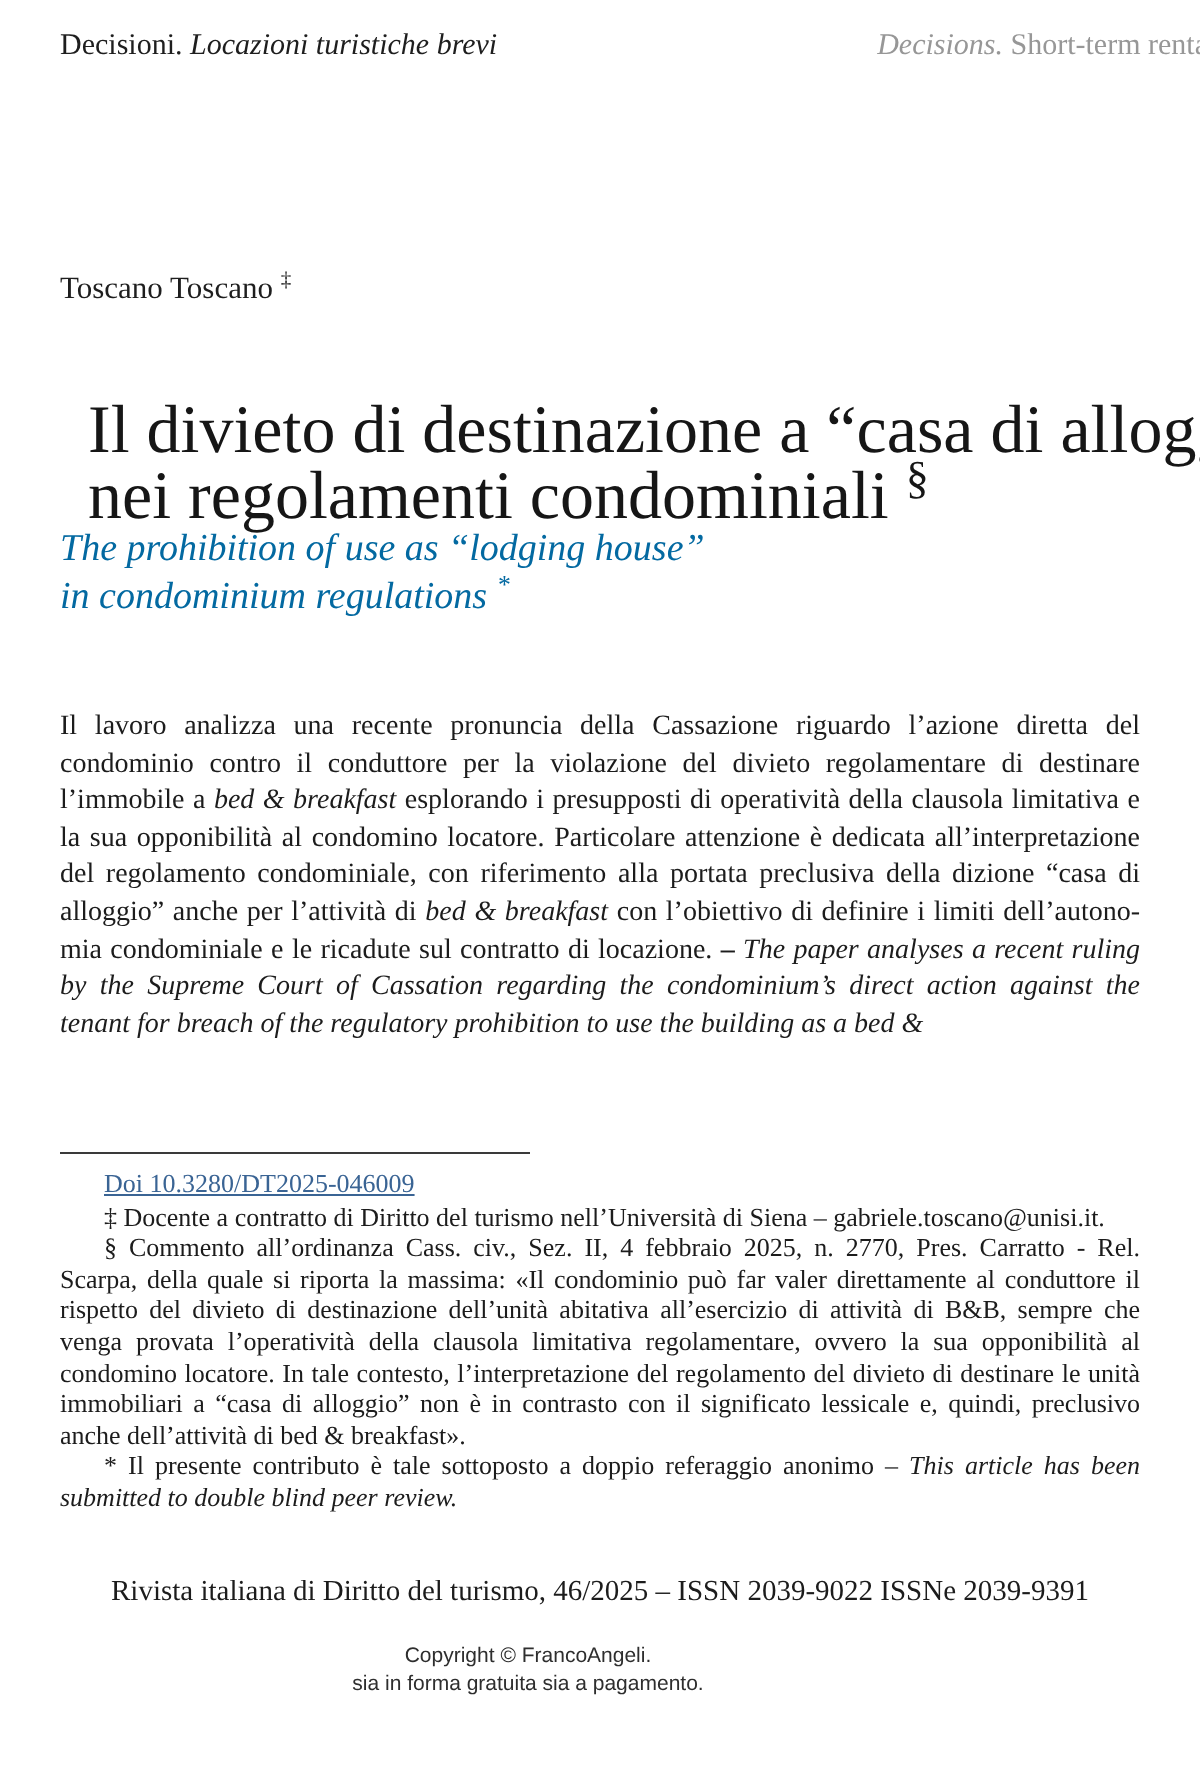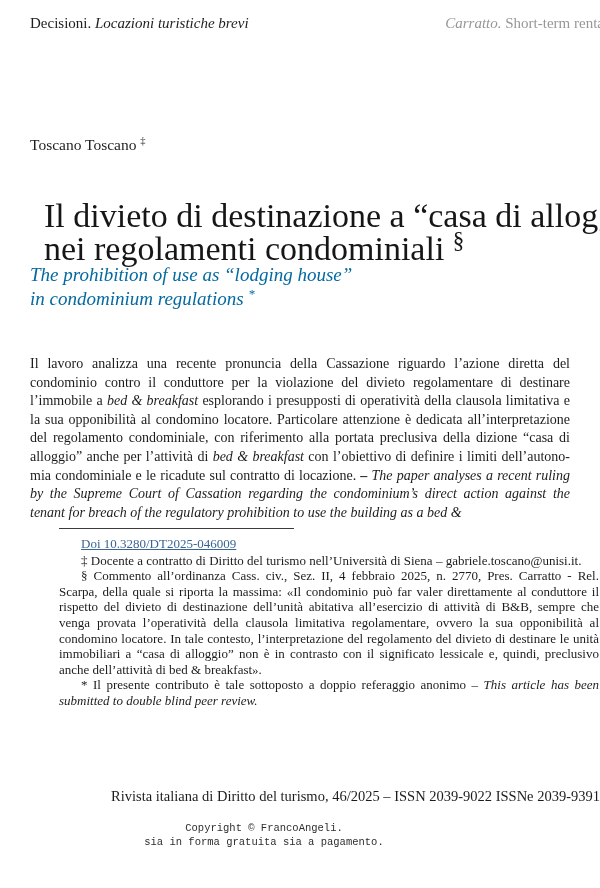--- a/index.html
+++ b/index.html
@@ -45,60 +45,59 @@
   }
 
   .abstract{
     position:absolute;top:355px;left:30px;width:540px;
     font-size:14px;line-height:18.6px;
     text-align:justify;margin:0;
     color:#1c1c1c;
   }
 
   .footnote-area{
-    position:absolute;top:528px;left:30px;width:540px;
+    position:absolute;top:576px;left:30px;width:540px;
     font-size:13px;line-height:15.6px;
     color:#1c1c1c;
-    margin-left:29px;
   }
   .fn-rule{
     width:235px;height:1px;background:#3a3a3a;margin:0 0 7px 0;
   }
   .fn{
     margin:0;text-indent:22px;text-align:justify;
   }
   .doi-line{margin:0 0 1px 0;text-indent:22px;}
   .doi-link{
     color:#3a6494;text-decoration:underline;cursor:pointer;
   }
 
   .journal-line{
     position:absolute;top:788px;left:0;width:600px;
-    text-align:right;font-size:14.5px;margin:0;
+    text-align:center;font-size:14.5px;margin:0;
     color:#1c1c1c;
   }
 
   .footer{
     position:absolute;top:822px;left:0;width:528px;
-    font-family:Liberation Mono, monospace;
+    font-family:Liberation Sans, sans-serif;
     font-size:10.5px;line-height:13.5px;
     text-align:center;color:#2e2e2e;
   }
 </style>
 </head>
 <body>
 
 <div class="page">
 
   <div class="running-head">
     <div class="rh-left">
       <span>Decisioni. </span><span class="i">Locazioni turistiche brevi</span>
     </div>
     <div class="rh-right">
-      <span class="i">Carratto. </span><span>Short-term rentals</span>
+      <span class="i">Decisions. </span><span>Short-term rentals</span>
     </div>
   </div>
 
   <div class="author">
     <span>Toscano Toscano</span>
     <sup>‡</sup>
   </div>
 
   <h1 class="title">
     <span>Il divieto di destinazione a “casa di alloggio”</span><br>

